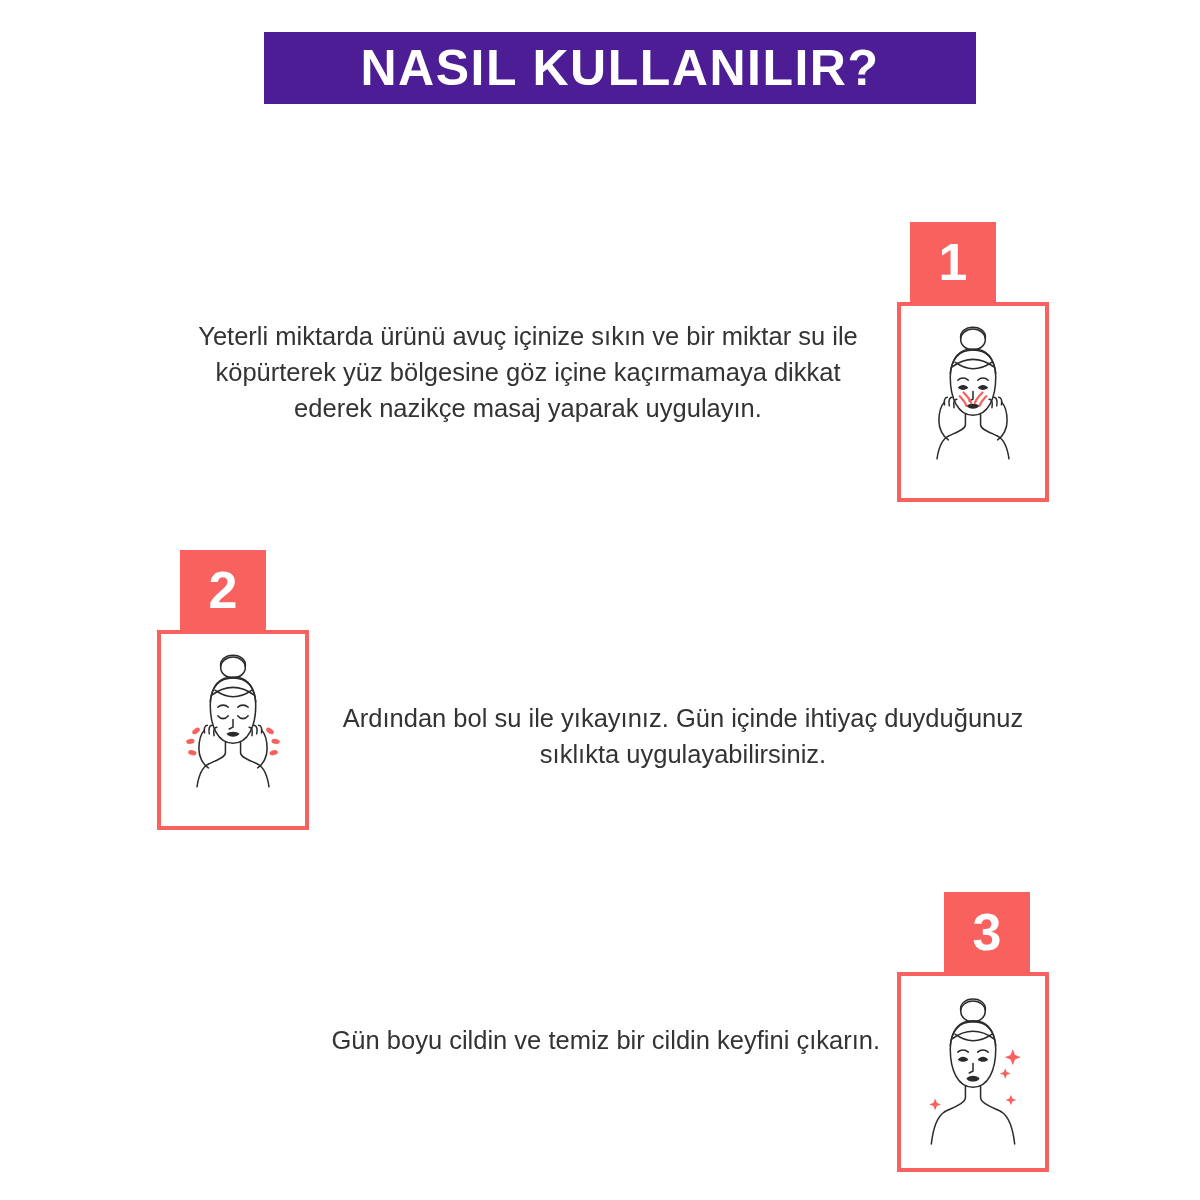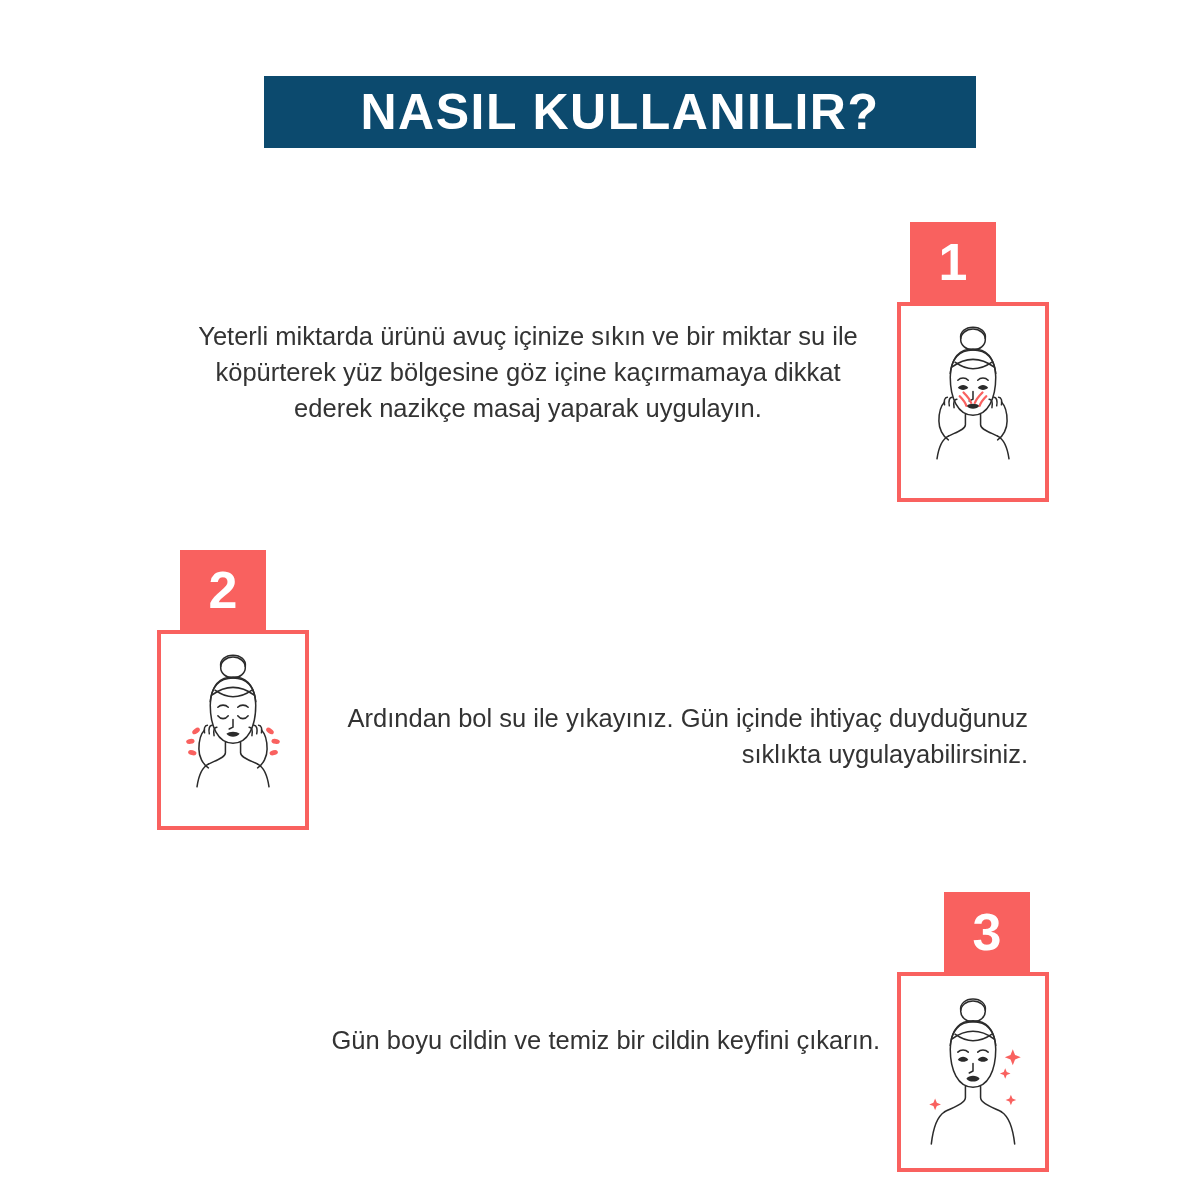--- a/index.html
+++ b/index.html
@@ -16,25 +16,24 @@
     overflow: hidden;
   }
 
   
   .title-banner {
     position: absolute;
     left: 264px;
     top: 32px;
     width: 712px;
     height: 72px;
-    background: #0c4a6e;
+    background: #4c1d95;
     display: flex;
     align-items: center;
     justify-content: center;
-    margin-top: 44px;
   }
   .title-banner .title-text {
     color: #ffffff;
     font-size: 50px;
     font-weight: bold;
     letter-spacing: 1.5px;
     line-height: 1;
     white-space: nowrap;
   }
 
@@ -76,21 +75,21 @@
     height: 100%;
   }
 
   .step-text {
     position: absolute;
     font-size: 25.5px;
     line-height: 1.42;
     color: #333333;
   }
   .align-right { text-align: right; }
-  .align-left  { text-align: right;  }
+  .align-left  { text-align: center;  }
 
   
   #step-1 .badge       { left: 910px;  top: 222px; }
   #step-1 .photo-frame { left: 897px;  top: 302px; }
   #step-1 .step-text   { left: 175px;  top: 318px; width: 706px; text-align: center; }
 
   
   #step-2 .badge       { left: 180px;  top: 550px; }
   #step-2 .photo-frame { left: 157px;  top: 630px; }
   #step-2 .step-text   { left: 338px;  top: 700px; width: 690px; }

